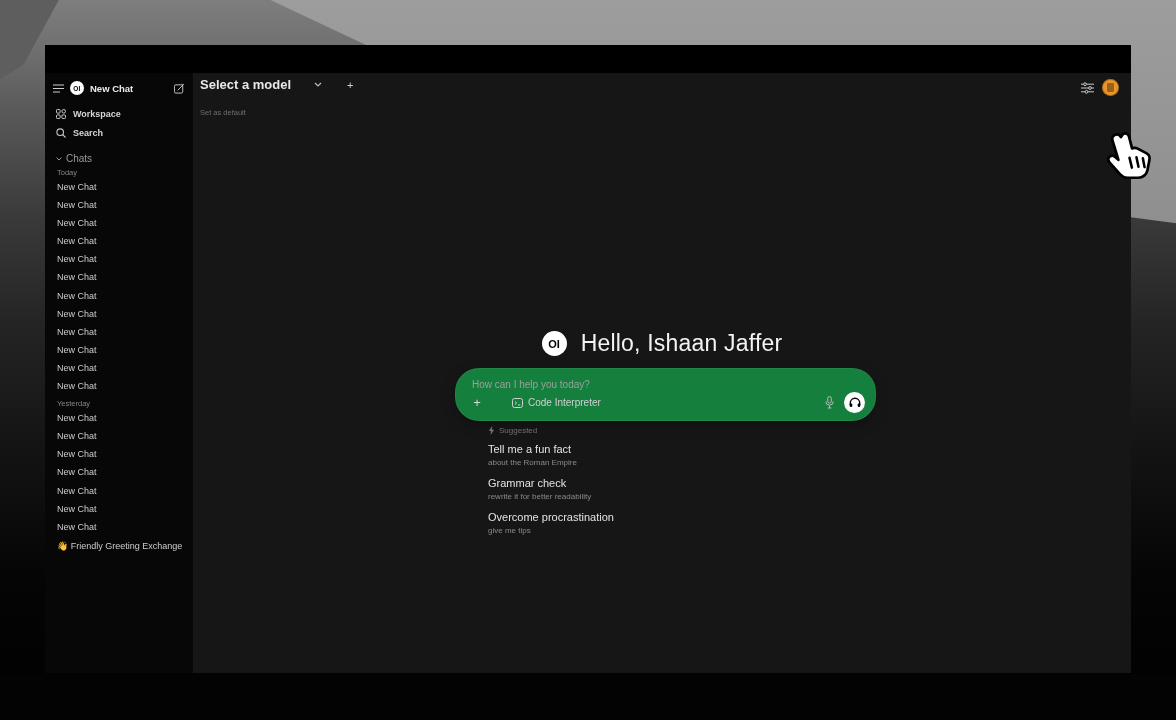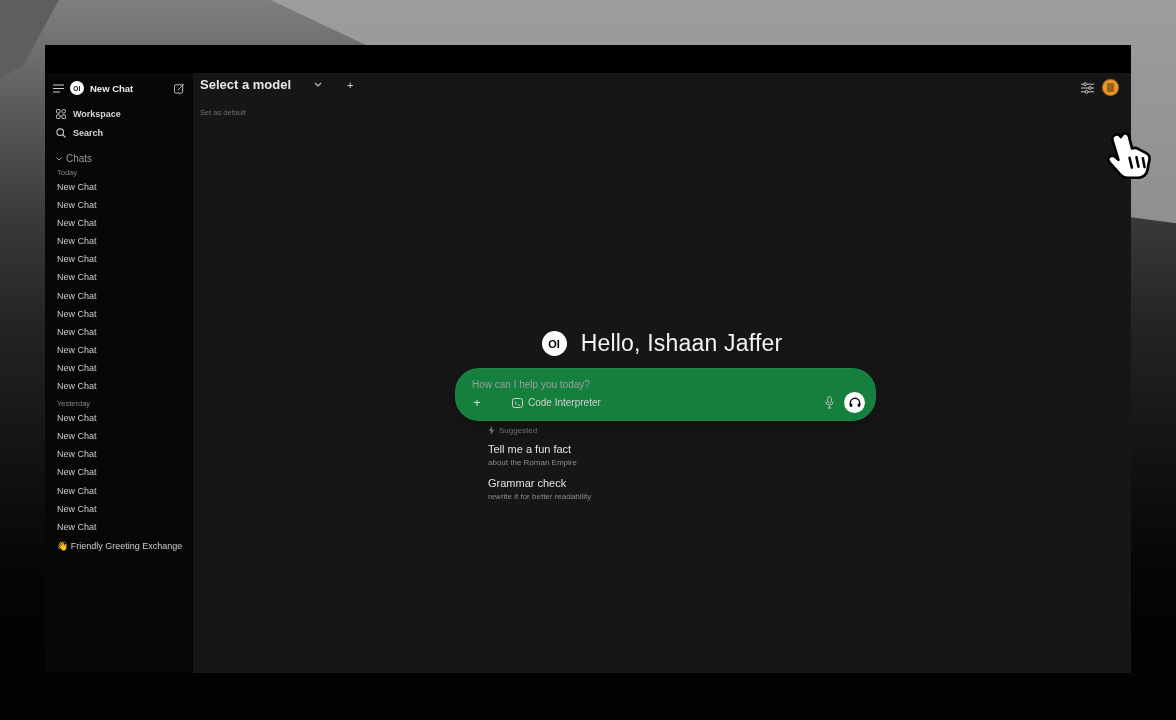--- a/index.html
+++ b/index.html
@@ -254,20 +254,24 @@
             <div class="suggestion">
               <div class="suggestion-title">Tell me a fun fact</div>
               <div class="suggestion-sub">about the Roman Empire</div>
             </div>
 
             <div class="suggestion">
               <div class="suggestion-title">Grammar check</div>
               <div class="suggestion-sub">rewrite it for better readability</div>
             </div>
 
+            <div class="suggestion">
+              <div class="suggestion-title">Overcome procrastination</div>
+              <div class="suggestion-sub">give me tips</div>
+            </div>
           </div>
       </div>
 
     </div>
   </div>
 </div>
 
 <svg class="cursor" viewBox="0 0 32 36">
   <path d="M13.8 4.2c1.5-.6 3 .3 3.4 1.7l1.8 7 1.2-.3c.6-.1 1.3 0 1.8.3l5.4 2.8c1.4.7 2.2 2.3 1.9 3.9l-1.2 6.2c-.5 2.6-2.8 4.5-5.5 4.5h-6.3c-1.6 0-3.1-.7-4.2-1.9l-6.6-7.4c-.8-.9-.8-2.3.1-3.1.9-.9 2.3-.9 3.2-.1l2.1 1.9-3.5-11.5c-.4-1.4.3-2.9 1.7-3.4 1.3-.4 2.7.2 3.3 1.4z" fill="#fff" stroke="#000" stroke-width="1.6" stroke-linejoin="round"></path>
   <path d="M17.5 18.5l1.4 5.8M21.6 18.2l1.2 5.6M25.4 18.8l1 5.2" stroke="#000" stroke-width="1.5" fill="none" stroke-linecap="round"></path>

